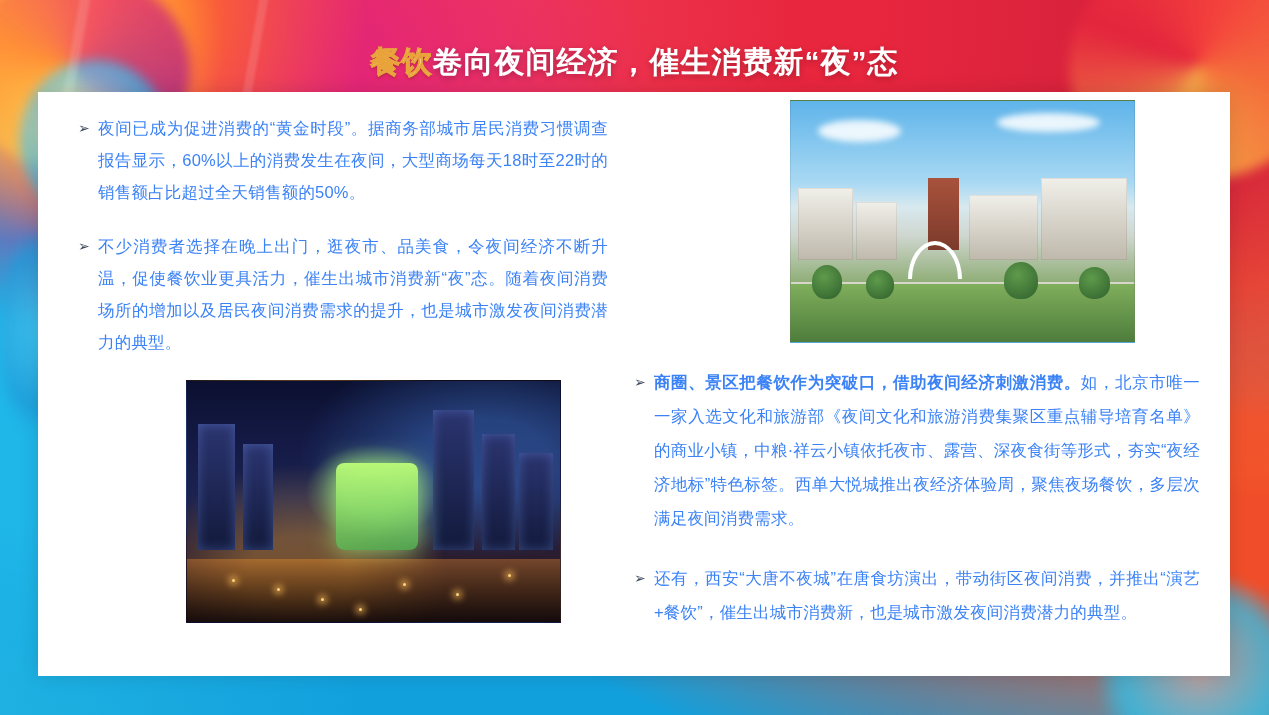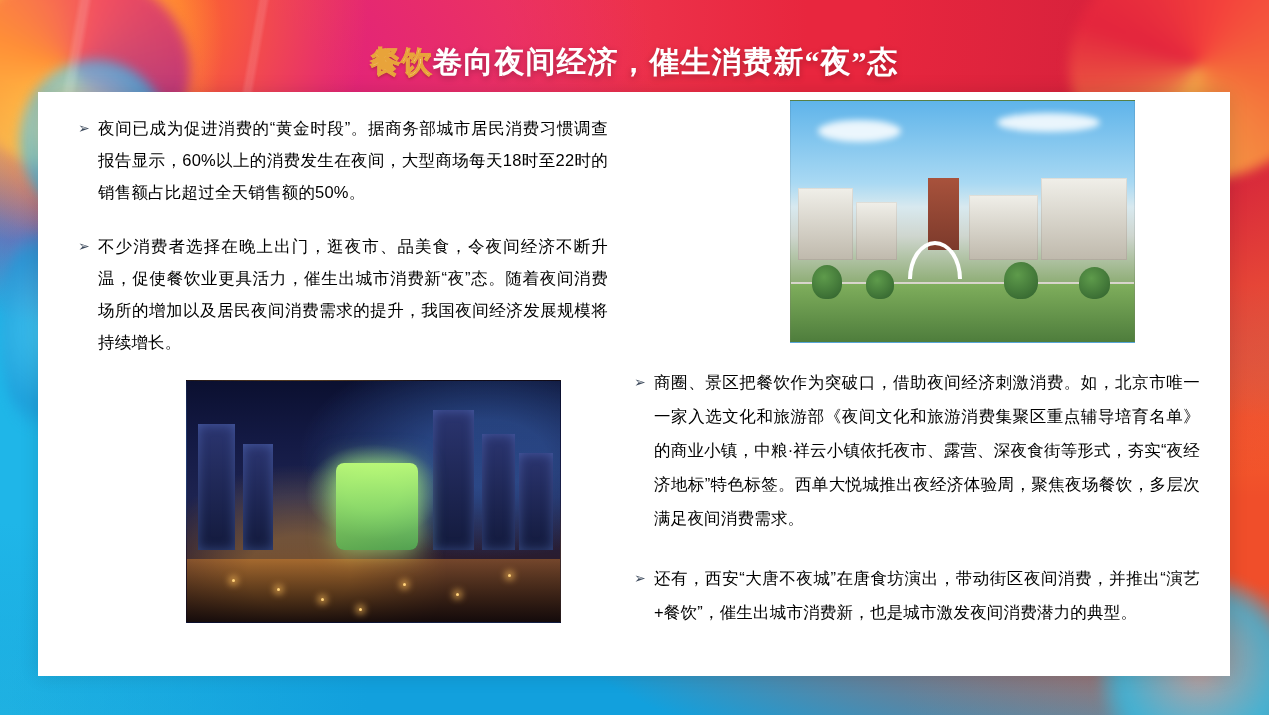--- a/index.html
+++ b/index.html
@@ -52,21 +52,20 @@
     background:
       linear-gradient(100deg, transparent 0 6%, #ffffff22 6.4% 6.8%, transparent 7.2% 20%,
                       #ffffff1f 20.3% 20.7%, transparent 21% 100%);
   }
 
   
   .title-wrap {
     position: absolute; left: 0; right: 0; top: 42px;
     text-align: center;
     z-index: 5;
-    font-family: Liberation Serif, serif;
   }
   .title {
     display: inline-block;
     font-size: 30px;
     font-weight: bold;
     color: #ffffff;
     letter-spacing: 1px;
     text-shadow: 0 2px 6px rgba(0,0,0,.28);
     white-space: nowrap;
   }
@@ -103,25 +102,25 @@
     width: 20px;
     color: #3d4a5c;
     font-size: 14px;
     line-height: 32px;
     text-align: left;
   }
   .bullet .txt {
     flex: 1 1 auto;
     font-size: 16.5px;
     line-height: 32px;
-    color: #000000;
+    color: #3b82f6;
     text-align: justify;
     letter-spacing: .2px;
   }
-  .bullet .txt b { font-weight: normal; }
+  .bullet .txt b { font-weight: bold; }
 
   .col-right .bullet .mark { line-height: 34px; }
   .col-right .bullet .txt { line-height: 34px; }
   .col-right .bullet { margin-bottom: 26px; }
 
   
   .photo {
     position: relative;
     overflow: hidden;
     border: 1px solid rgba(0,0,0,.08);
@@ -218,21 +217,21 @@
 
   <div class="col-left">
 
     <div class="bullet">
       <div class="mark">➢</div>
       <div class="txt">夜间已成为促进消费的“黄金时段”。据商务部城市居民消费习惯调查报告显示，60%以上的消费发生在夜间，大型商场每天18时至22时的销售额占比超过全天销售额的50%。</div>
     </div>
 
     <div class="bullet">
       <div class="mark">➢</div>
-      <div class="txt">不少消费者选择在晚上出门，逛夜市、品美食，令夜间经济不断升温，促使餐饮业更具活力，催生出城市消费新“夜”态。随着夜间消费场所的增加以及居民夜间消费需求的提升，我国夜间经济发展规模将持续增长。</div>
+      <div class="txt">不少消费者选择在晚上出门，逛夜市、品美食，令夜间经济不断升温，促使餐饮业更具活力，催生出城市消费新“夜”态。随着夜间消费场所的增加以及居民夜间消费需求的提升，也是城市激发夜间消费潜力的典型。</div>
     </div>
 
     <div class="photo photo-night">
       <div class="tower" style="left:3%;top:18%;width:10%;height:52%"></div>
       <div class="tower" style="left:15%;top:26%;width:8%;height:44%"></div>
       <div class="tower" style="left:66%;top:12%;width:11%;height:58%"></div>
       <div class="tower" style="left:79%;top:22%;width:9%;height:48%"></div>
       <div class="tower" style="left:89%;top:30%;width:9%;height:40%"></div>
       <div class="glowbld"></div>
       <div class="street"></div>

